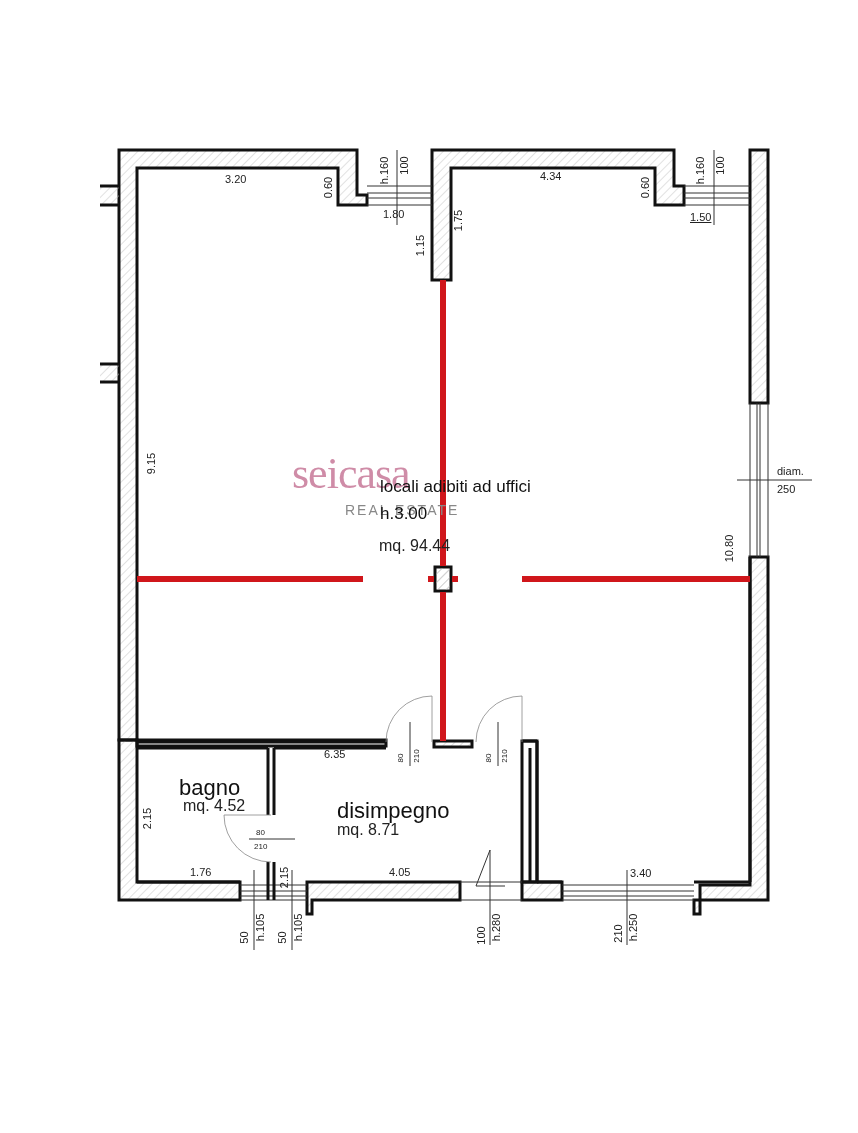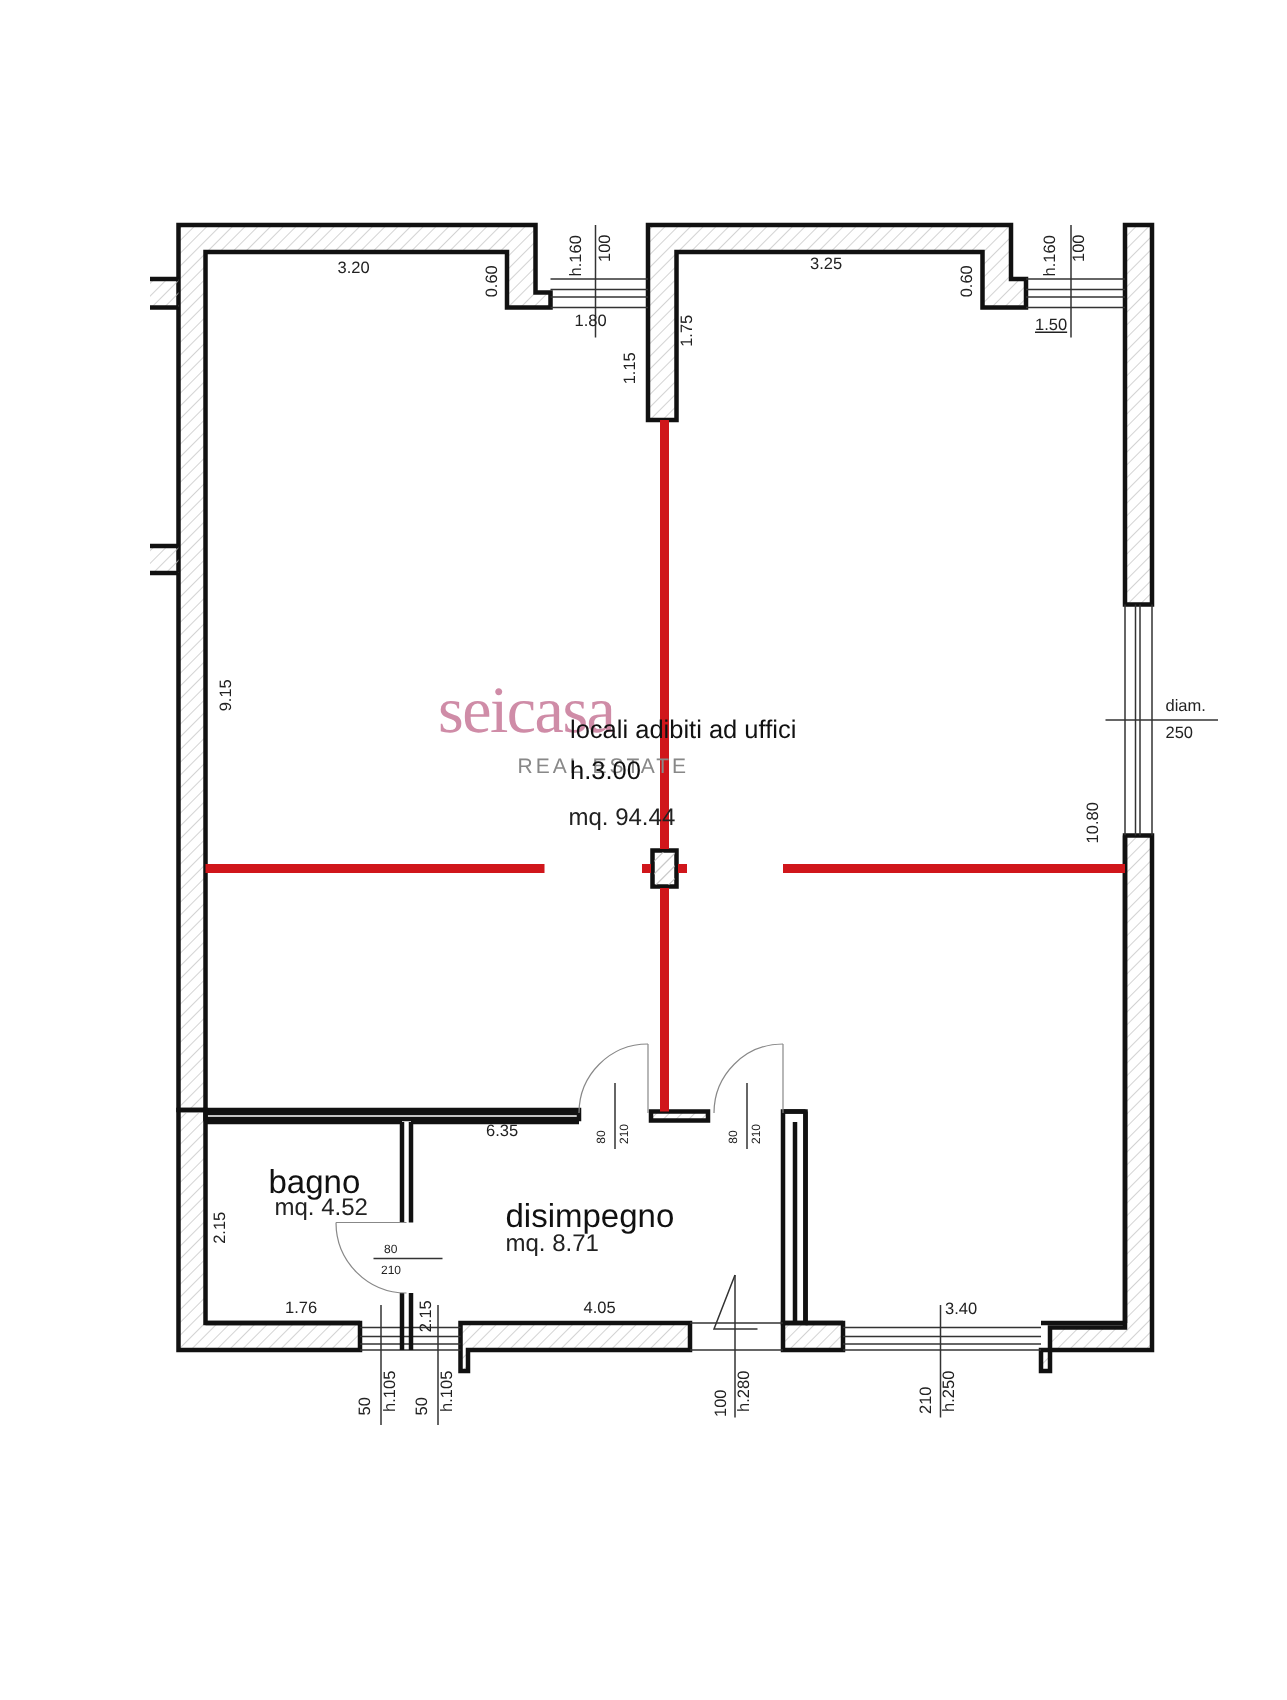--- a/index.html
+++ b/index.html
@@ -142,21 +142,21 @@
 <div class="lbl room-big" style="left:380px;top:478px;text-align:right;">locali adibiti ad uffici</div>
 <div class="lbl room-big" style="left:380px;top:505px;">h.3.00</div>
 <div class="lbl area" style="left:379px;top:538px;">mq. 94.44</div>
 
 <div class="lbl room-med" style="left:179px;top:777px;">bagno</div>
 <div class="lbl area" style="left:183px;top:798px;">mq. 4.52</div>
 <div class="lbl room-med" style="left:337px;top:800px;text-align:right;">disimpegno</div>
 <div class="lbl area" style="left:337px;top:822px;">mq. 8.71</div>
 
 <div class="lbl dim" style="left:225px;top:174px;">3.20</div>
-<div class="lbl dim" style="left:540px;top:171px;">3.25</div>
+<div class="lbl dim" style="left:540px;top:171px;">4.34</div>
 <div class="lbl dim" style="left:383px;top:209px;">1.80</div>
 <div class="lbl dim" style="left:690px;top:212px;text-decoration:underline;">1.50</div>
 <div class="lbl dim" style="left:777px;top:466px;">diam.</div>
 <div class="lbl dim" style="left:777px;top:484px;text-align:center;">250</div>
 <div class="lbl dim" style="left:324px;top:729px;margin-top:20px;">6.35</div>
 <div class="lbl dim" style="left:190px;top:867px;">1.76</div>
 <div class="lbl dim" style="left:389px;top:867px;">4.05</div>
 <div class="lbl dim" style="left:630px;top:868px;">3.40</div>
 <div class="lbl small" style="left:256px;top:829px;">80</div>
 <div class="lbl small" style="left:254px;top:843px;">210</div>

